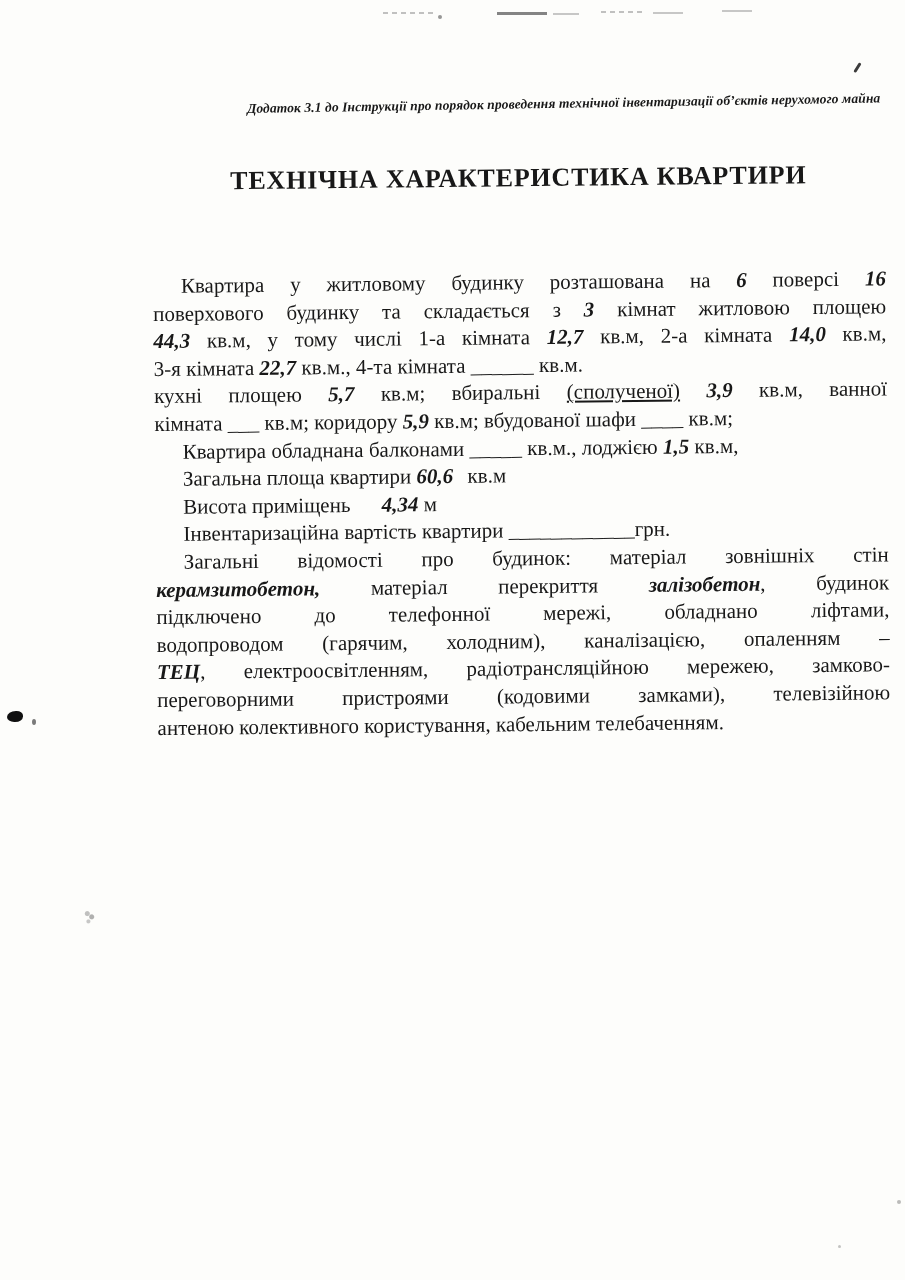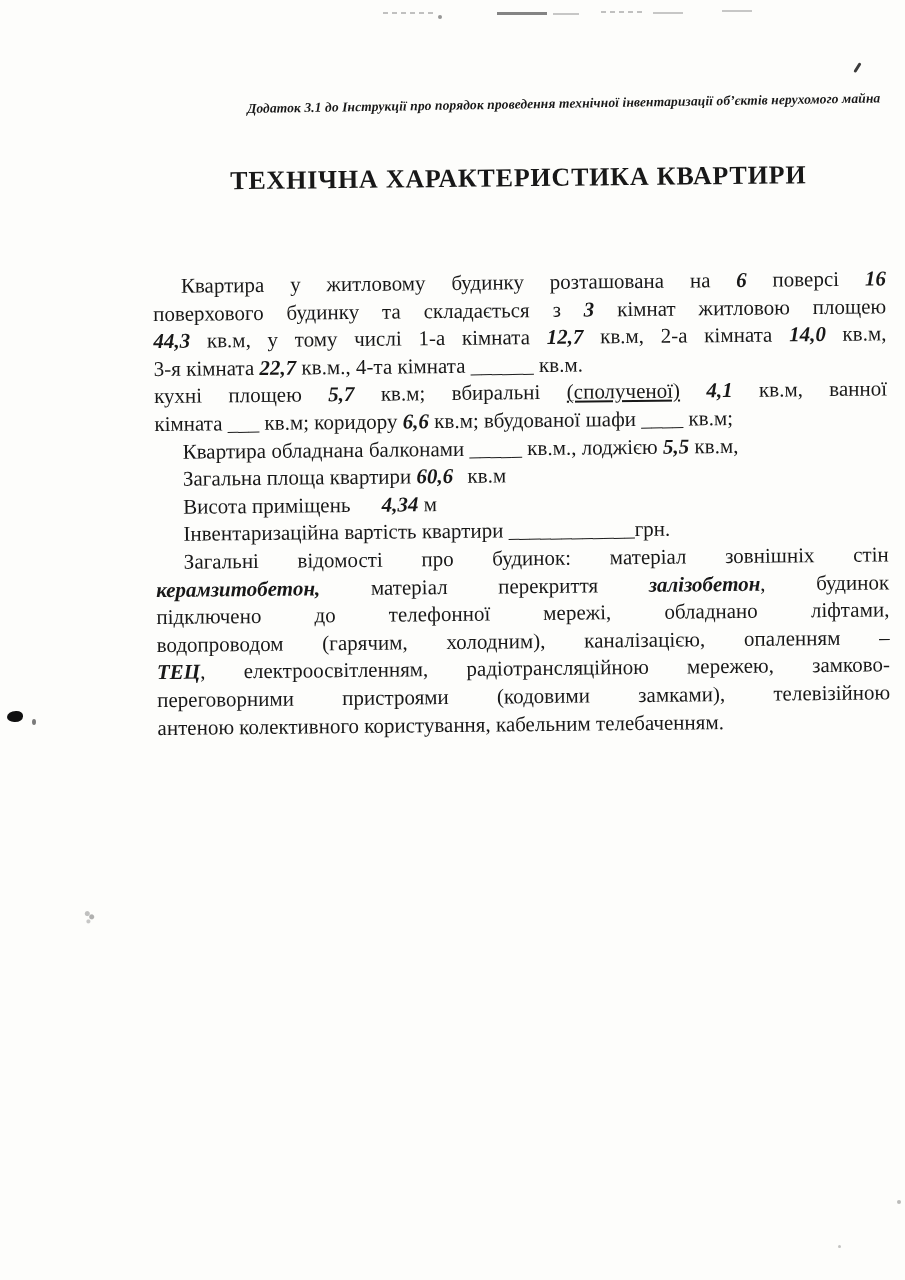--- a/index.html
+++ b/index.html
@@ -115,23 +115,23 @@
   <div class="doc">
     <div class="header-note">Додаток 3.1 до Інструкції про порядок проведення технічної інвентаризації об’єктів нерухомого майна</div>
 
     <h1 class="title">ТЕХНІЧНА ХАРАКТЕРИСТИКА КВАРТИРИ</h1>
 
     <div class="body-text">
         <div class="line indent fill"><span class="t">Квартира у житловому будинку розташована на </span><span class="v">6</span><span class="t"> поверсі </span><span class="v">16</span></div>
         <div class="line fill"><span class="t">поверхового будинку та складається з </span><span class="v">3</span><span class="t"> кімнат житловою площею</span></div>
         <div class="line fill"><span class="v">44,3</span><span class="t"> кв.м, у тому числі 1-а кімната </span><span class="v">12,7</span><span class="t"> кв.м, 2-а кімната </span><span class="v">14,0</span><span class="t"> кв.м,</span></div>
         <div class="line"><span class="t">3-я кімната </span><span class="v">22,7</span><span class="t"> кв.м., 4-та кімната </span><span class="blank">______</span><span class="t"> кв.м.</span></div>
-        <div class="line fill"><span class="t">кухні площею </span><span class="v">5,7</span><span class="t"> кв.м; вбиральні </span><span class="u">(сполученої)</span><span class="t"> </span><span class="v">4,1</span><span class="t"> кв.м, ванної</span></div>
-        <div class="line"><span class="t">кімната </span><span class="blank">___</span><span class="t"> кв.м; коридору </span><span class="v">6,6</span><span class="t"> кв.м; вбудованої шафи </span><span class="blank">____</span><span class="t"> кв.м;</span></div>
-        <div class="line indent"><span class="t">Квартира обладнана балконами </span><span class="blank">_____</span><span class="t"> кв.м., лоджією </span><span class="v">5,5</span><span class="t"> кв.м,</span></div>
+        <div class="line fill"><span class="t">кухні площею </span><span class="v">5,7</span><span class="t"> кв.м; вбиральні </span><span class="u">(сполученої)</span><span class="t"> </span><span class="v">3,9</span><span class="t"> кв.м, ванної</span></div>
+        <div class="line"><span class="t">кімната </span><span class="blank">___</span><span class="t"> кв.м; коридору </span><span class="v">5,9</span><span class="t"> кв.м; вбудованої шафи </span><span class="blank">____</span><span class="t"> кв.м;</span></div>
+        <div class="line indent"><span class="t">Квартира обладнана балконами </span><span class="blank">_____</span><span class="t"> кв.м., лоджією </span><span class="v">1,5</span><span class="t"> кв.м,</span></div>
         <div class="line indent"><span class="t">Загальна площа квартири </span><span class="v">60,6</span><span class="gap-sm"></span><span class="t"> кв.м</span></div>
         <div class="line indent"><span class="t">Висота приміщень </span><span class="gap"></span><span class="v">4,34</span><span class="t"> м</span></div>
         <div class="line indent"><span class="t">Інвентаризаційна вартість квартири </span><span class="blank">____________</span><span class="t">грн.</span></div>
         <div class="line indent fill"><span class="t">Загальні відомості про будинок: матеріал зовнішніх стін</span></div>
         <div class="line fill"><span class="v">керамзитобетон,</span><span class="t"> матеріал перекриття </span><span class="v">залізобетон</span><span class="t">, будинок</span></div>
         <div class="line fill"><span class="t">підключено до телефонної мережі, обладнано ліфтами,</span></div>
         <div class="line fill"><span class="t">водопроводом (гарячим, холодним), каналізацією, опаленням –</span></div>
         <div class="line fill"><span class="v">ТЕЦ</span><span class="t">, електроосвітленням, радіотрансляційною мережею, замково-</span></div>
         <div class="line fill"><span class="t">переговорними пристроями (кодовими замками), телевізійною</span></div>
         <div class="line"><span class="t">антеною колективного користування, кабельним телебаченням.</span></div>

